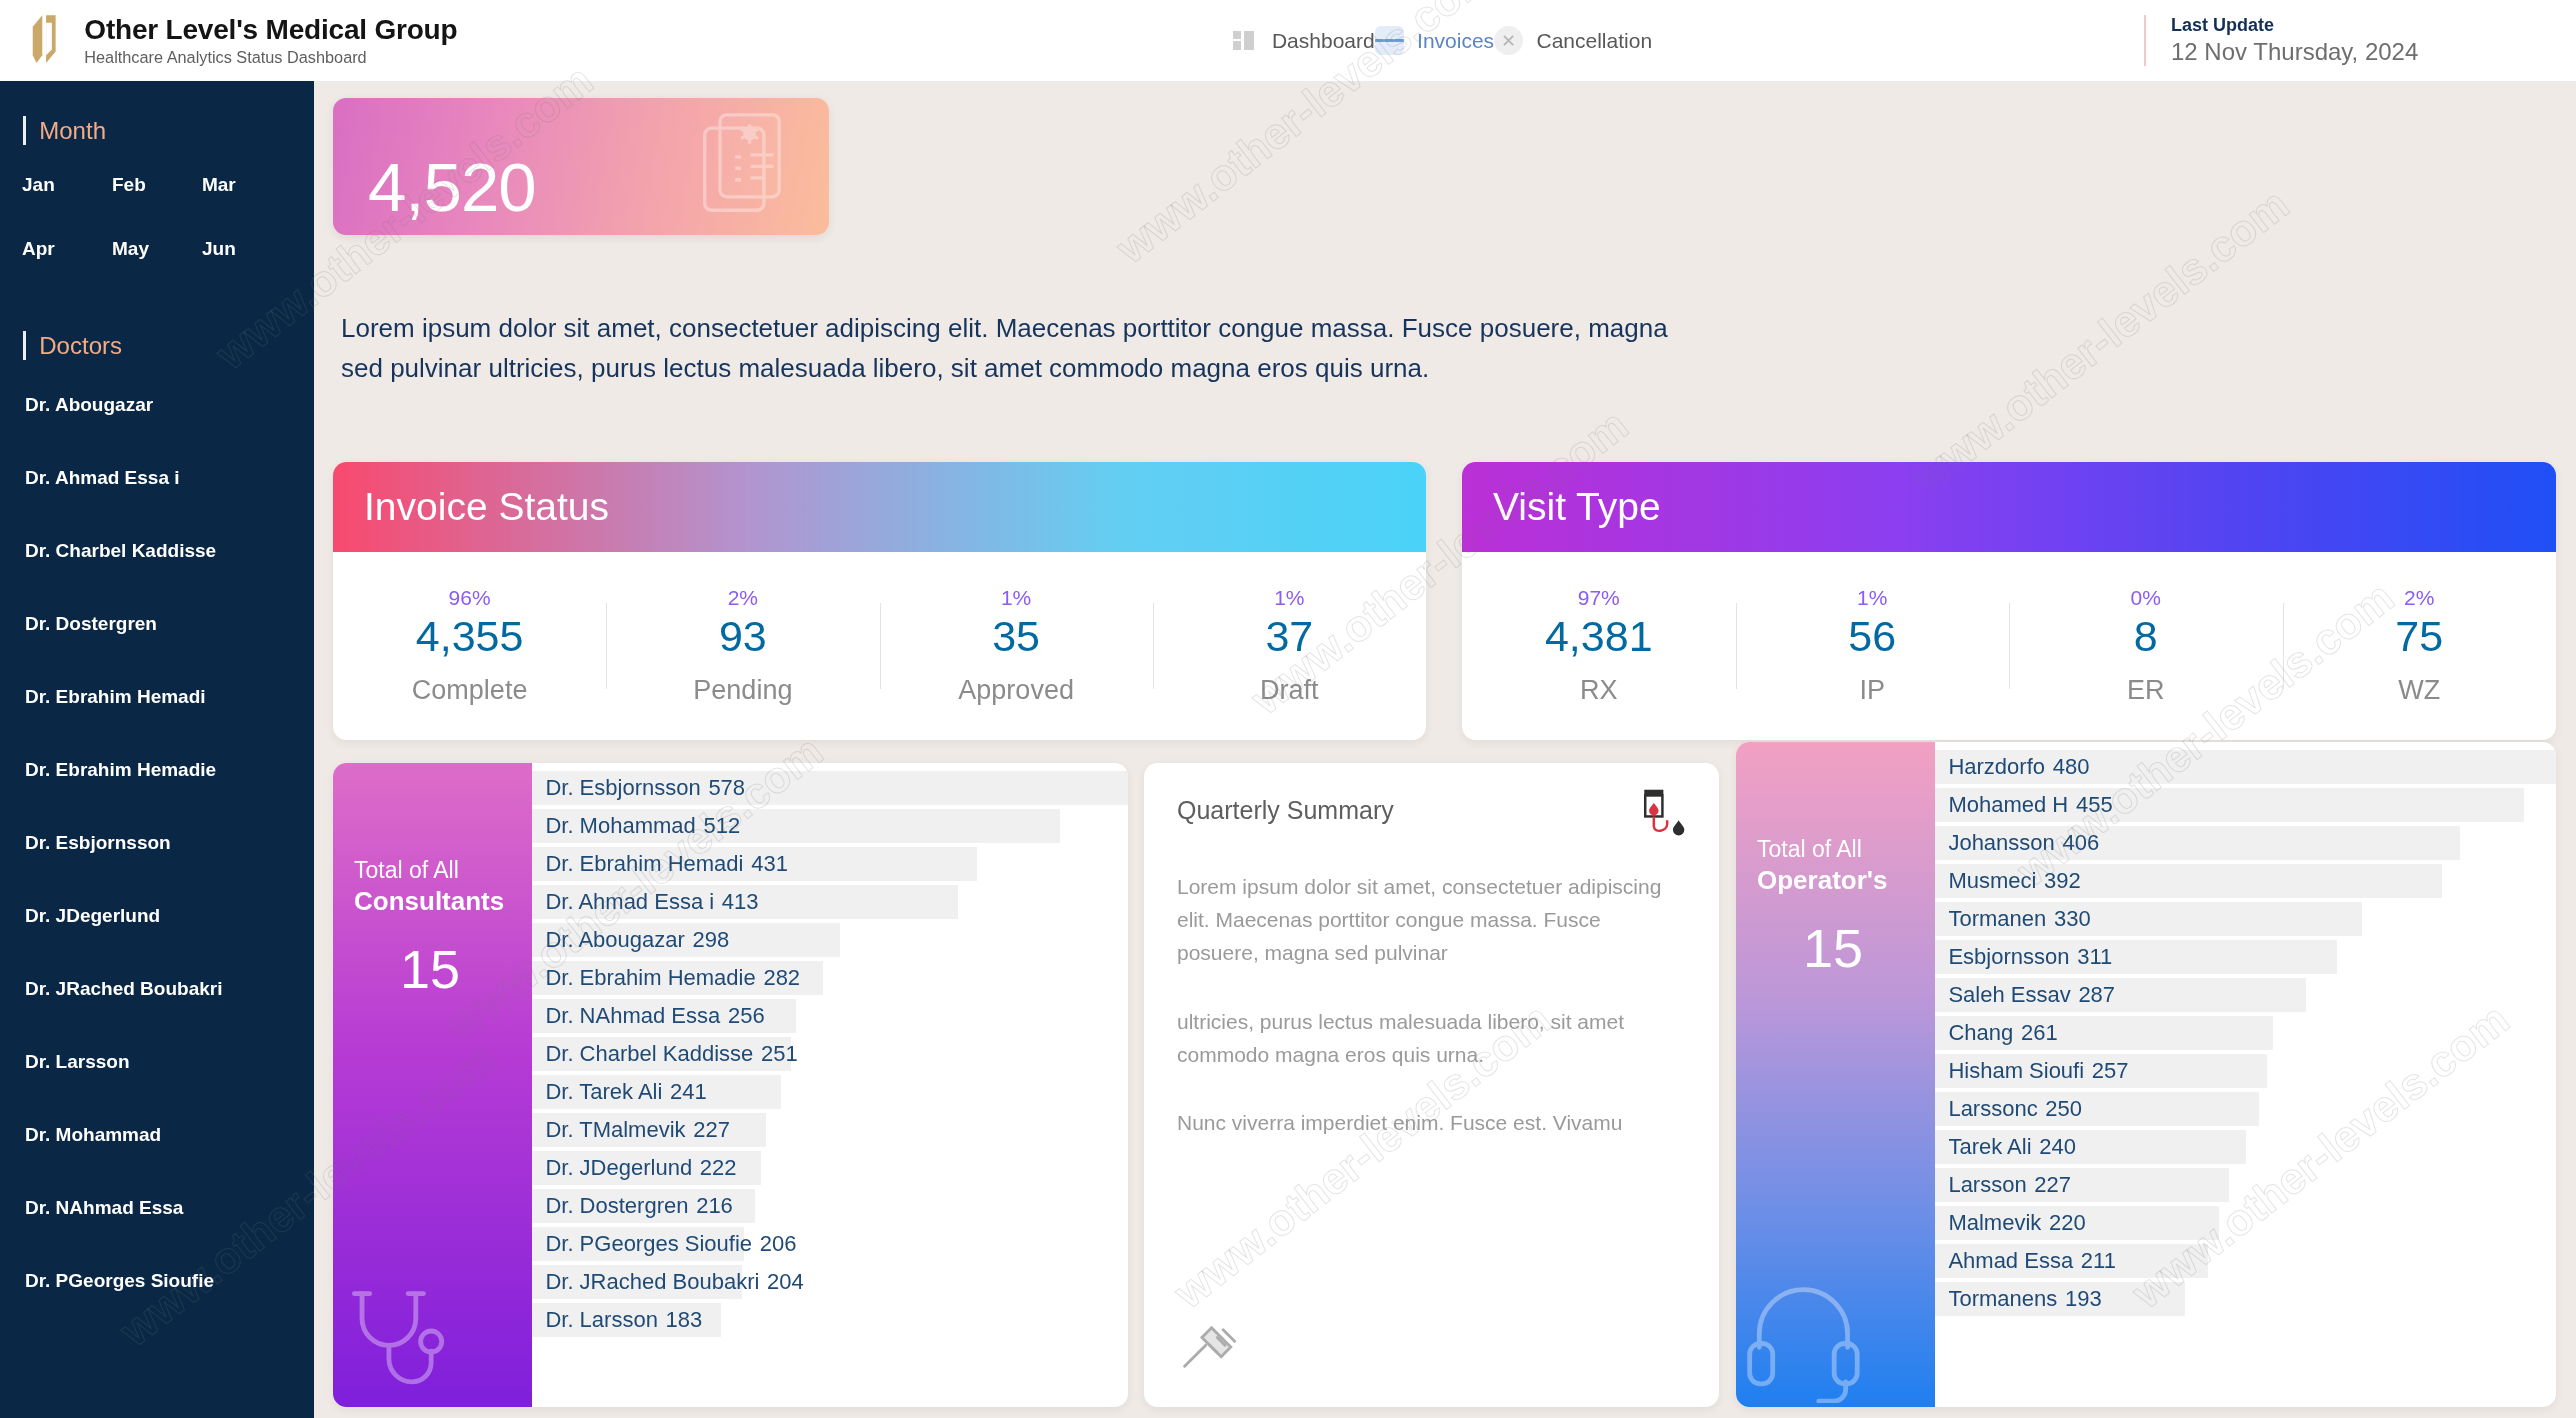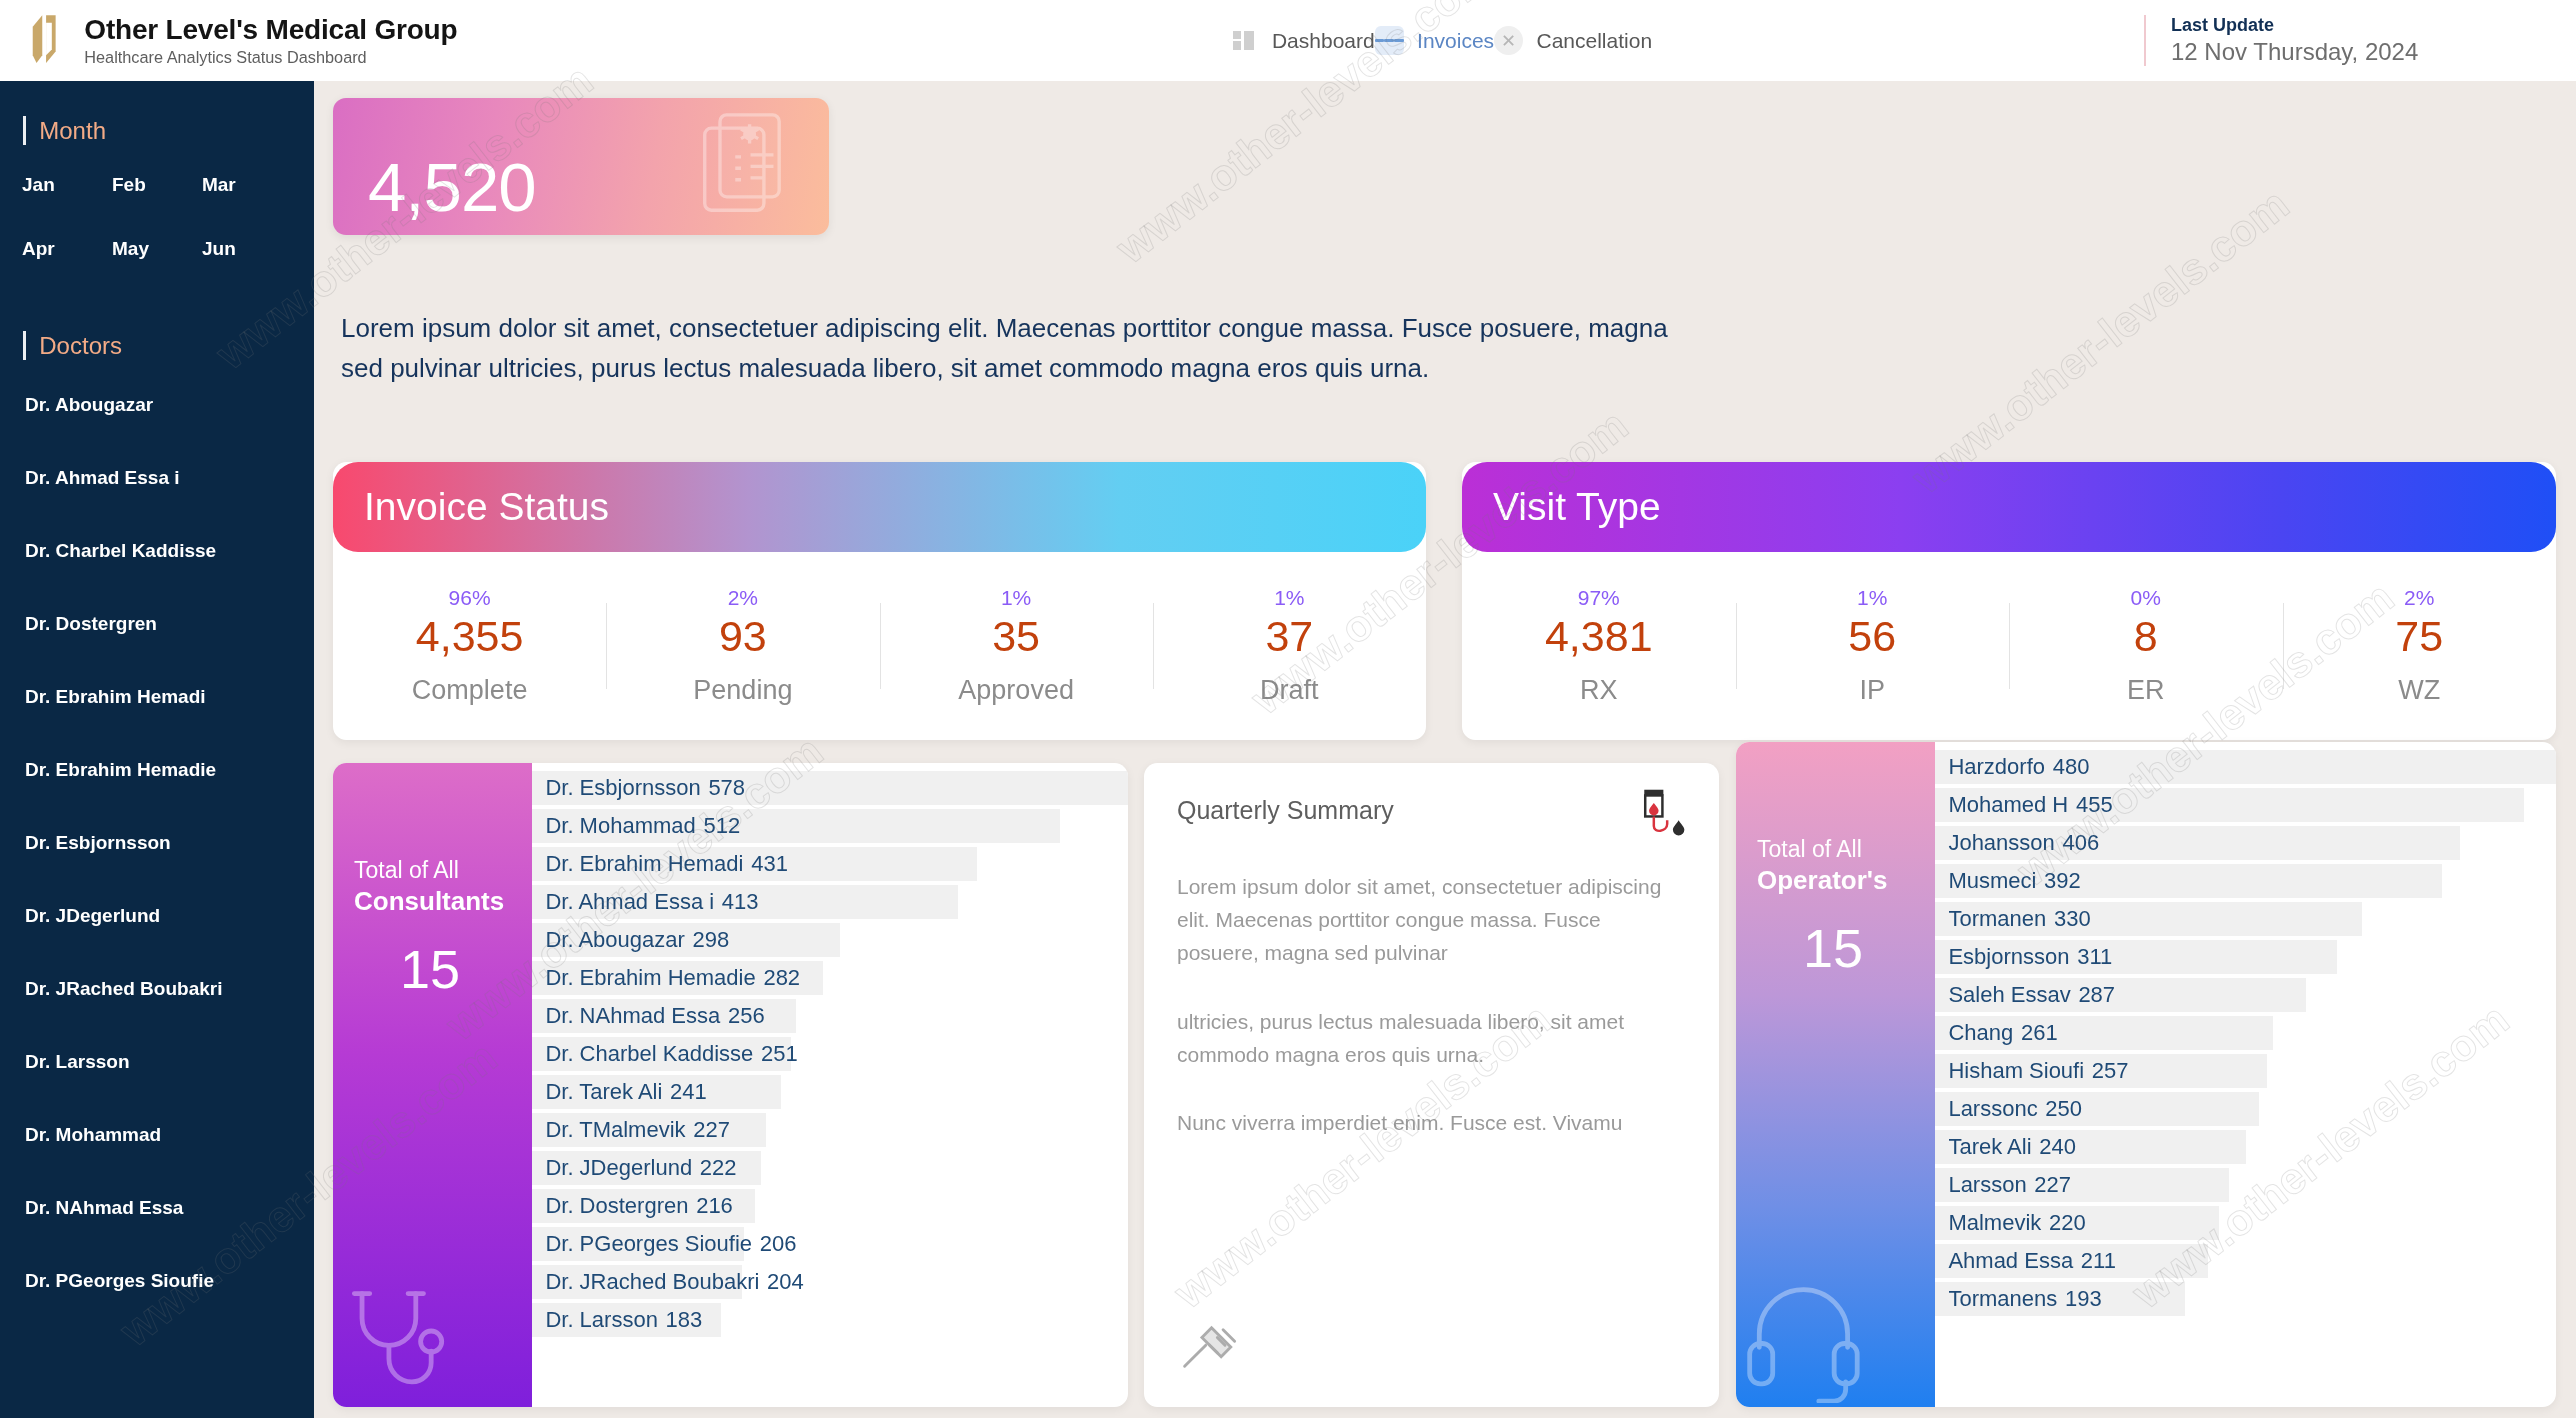--- a/index.html
+++ b/index.html
@@ -94,31 +94,31 @@
   .lorem {
     position: absolute; left: 27px; top: 228px; width: 1332px;
     font-size: 26px; line-height: 1.52; color: #16345c;
   }
 
   
   .panel {
     position: absolute; border-radius: 13.4px; background: #ffffff; overflow: hidden;
     box-shadow: 0 2.9px 9.6px rgba(0,0,0,0.06);
   }
-  .panel-head { height: 90px; display: flex; align-items: center; padding-left: 31px; border-radius: 25px; }
+  .panel-head { height: 90px; display: flex; align-items: center; padding-left: 31px; }
   .panel-title { font-size: 39px; color: #ffffff; font-weight: 400; }
   .hd-invoice { background: linear-gradient(90deg, #f8496e 0%, #b294cf 38%, #63cef2 72%, #4ad2f8 100%); }
   .hd-visit   { background: linear-gradient(90deg, #bb2fd6 0%, #8b3ff0 40%, #4a45f2 75%, #1f4ff6 100%); }
   .stats { display: flex; height: 188px; align-items: center; }
   .stat { flex: 1; text-align: center; position: relative; }
   .stat + .stat:before {
     content: ""; position: absolute; left: 0; top: 17px; bottom: 17px; width: 1px; background: #e3e3e3;
   }
   .s-pct { font-size: 21px; color: #8b5cf6; }
-  .s-val { font-size: 43px; color: #c2410c; margin-top: 3.8px; line-height: 1.05; }
+  .s-val { font-size: 43px; color: #0369a1; margin-top: 3.8px; line-height: 1.05; }
   .s-lbl { font-size: 27px; color: #8b8b8b; margin-top: 15.3px; }
 
   
   .blpanel {
     position: absolute; border-radius: 13.4px; overflow: hidden; background: #ffffff;
     box-shadow: 0 2.9px 9.6px rgba(0,0,0,0.06); display: flex;
   }
   .bl-side { width: 199px; flex: 0 0 auto; position: relative; color: #ffffff; }
   .bl-side.consultants { background: linear-gradient(180deg, #dd6dc8 0%, #b63bd4 45%, #7f1fdb 100%); }
   .bl-side.operators   { background: linear-gradient(180deg, #f2a0c3 0%, #bd97d8 38%, #6f8fe6 70%, #1f7ff0 100%); }

